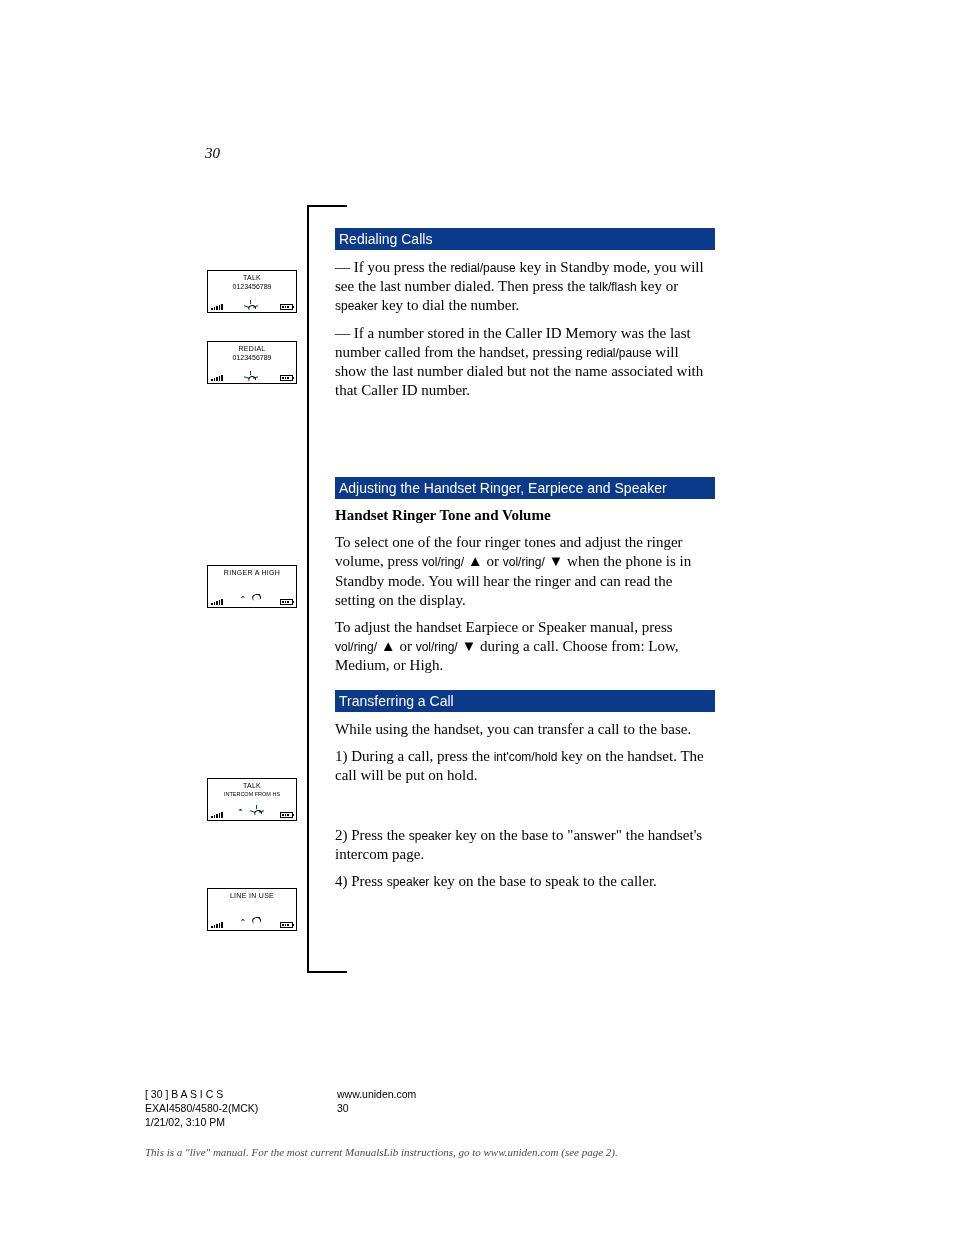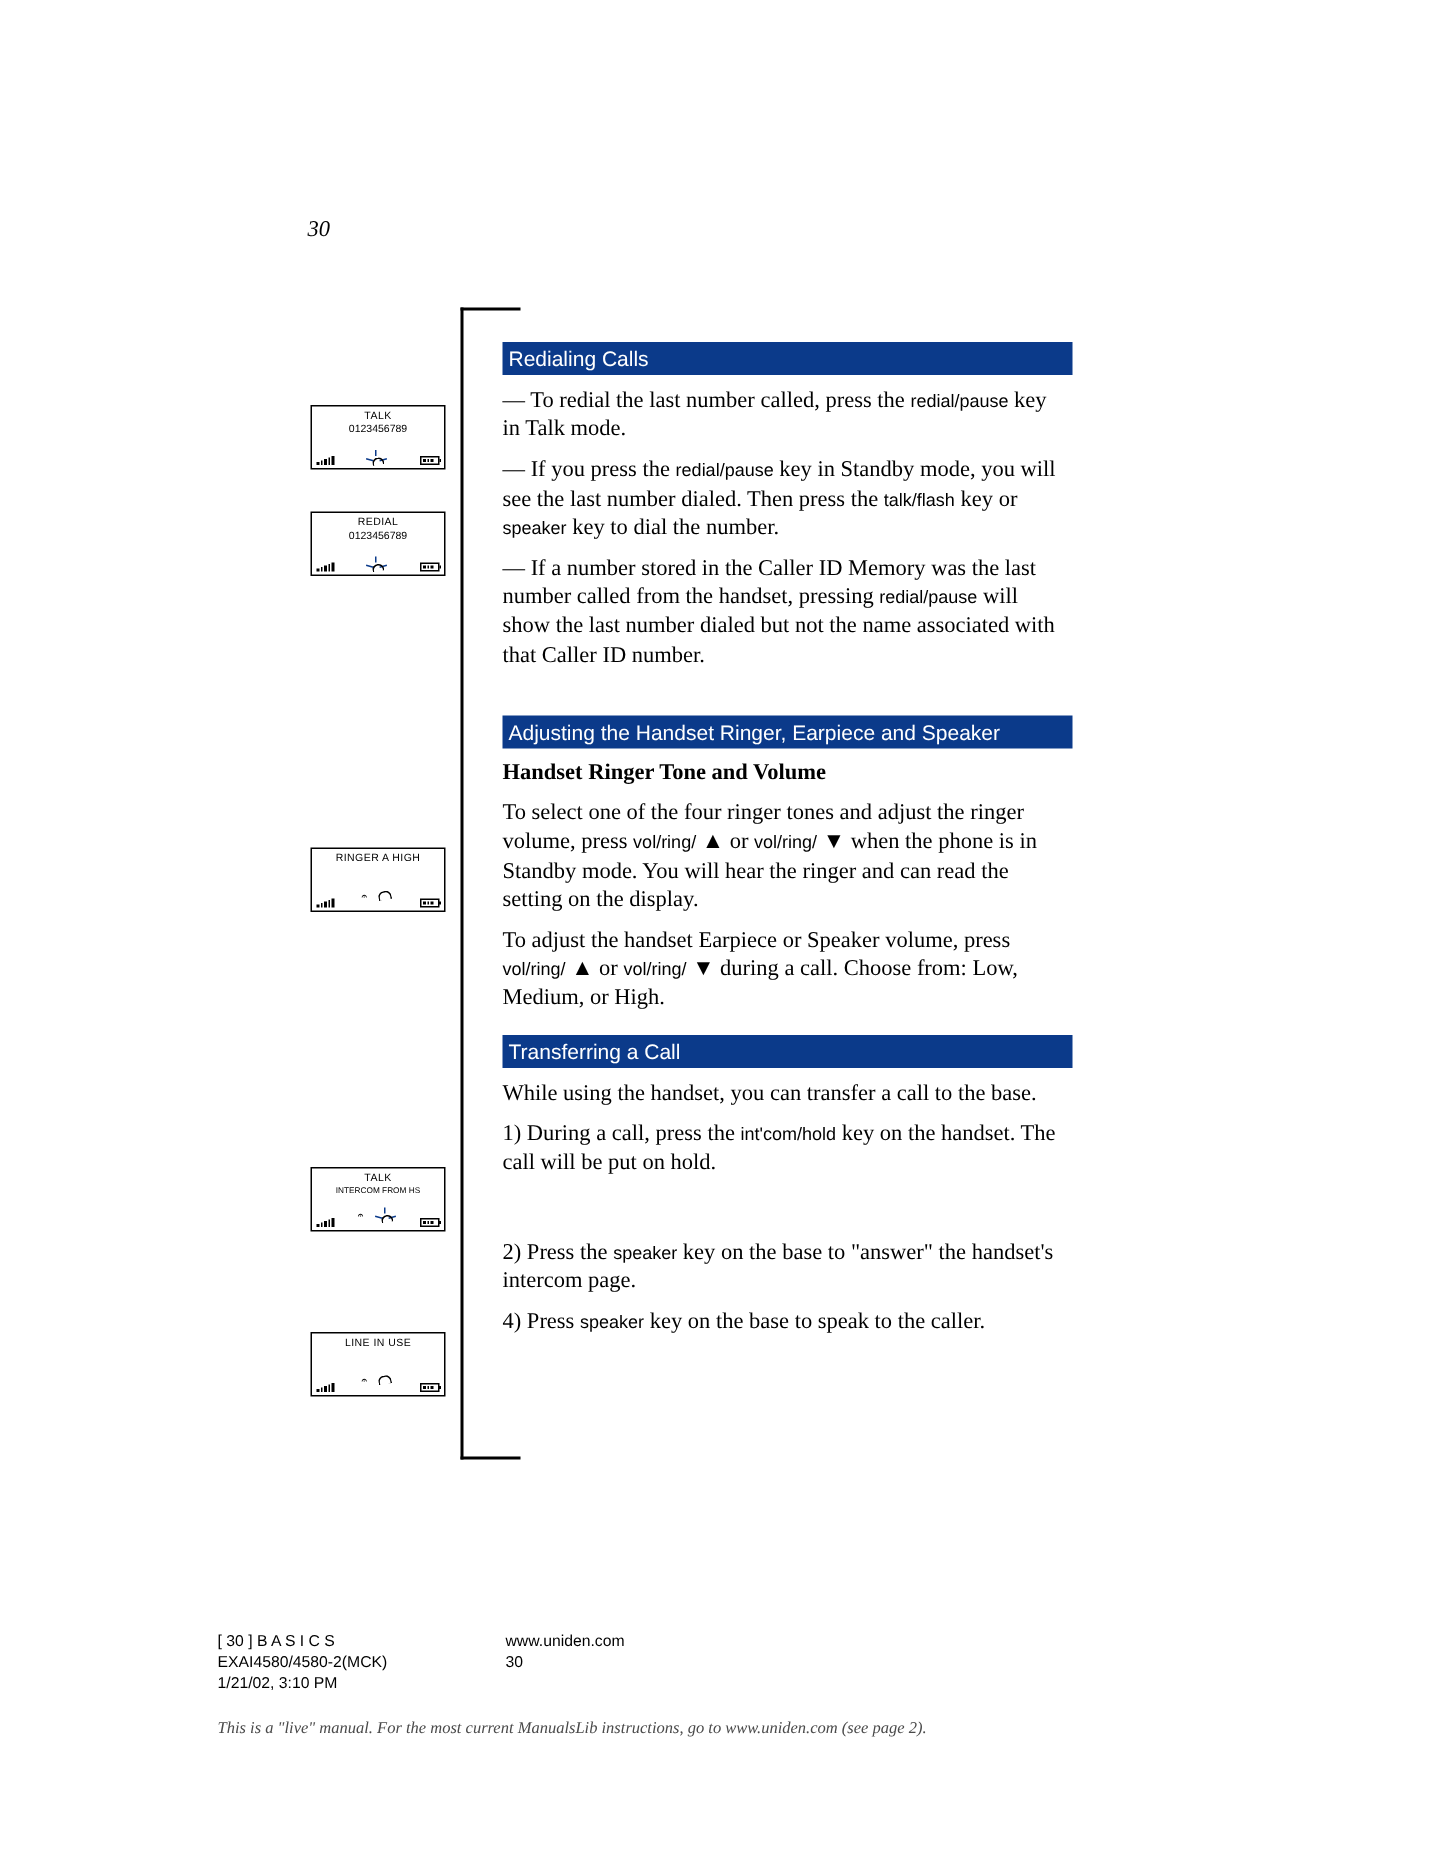--- a/index.html
+++ b/index.html
@@ -170,25 +170,20 @@
 
 <div class="page-number">30</div>
 
 <div class="vline"></div>
 
 <div class="section-header" style="top:228px">
   <span>Redialing Calls</span>
 </div>
 <div class="body-text" style="top:258px">
   <p>
-    <span>— To redial the last number called, press the </span>
-    <span class="key">redial/pause</span>
-    <span> key in Talk mode.</span>
-  </p>
-  <p>
     <span>— If you press the </span>
     <span class="key">redial/pause</span>
     <span> key in Standby mode, you will see the last number dialed. Then press the </span>
     <span class="key">talk/flash</span>
     <span> key or </span>
     <span class="key">speaker</span>
     <span> key to dial the number.</span>
   </p>
   <p>
     <span>— If a number stored in the Caller ID Memory was the last number called from the handset, pressing </span>
@@ -205,21 +200,21 @@
   <p>
     <span>To select one of the four ringer tones and adjust the ringer volume, press </span>
     <span class="key">vol/ring/</span>
     <span>▲</span>
     <span> or </span>
     <span class="key">vol/ring/</span>
     <span>▼</span>
     <span> when the phone is in Standby mode. You will hear the ringer and can read the setting on the display.</span>
   </p>
   <p>
-    <span>To adjust the handset Earpiece or Speaker volume, press </span>
+    <span>To adjust the handset Earpiece or Speaker manual, press </span>
     <span class="key">vol/ring/</span>
     <span>▲</span>
     <span> or </span>
     <span class="key">vol/ring/</span>
     <span>▼</span>
     <span> during a call. Choose from: Low, Medium, or High.</span>
   </p>
 </div>
 
 <div class="section-header" style="top:690px">

